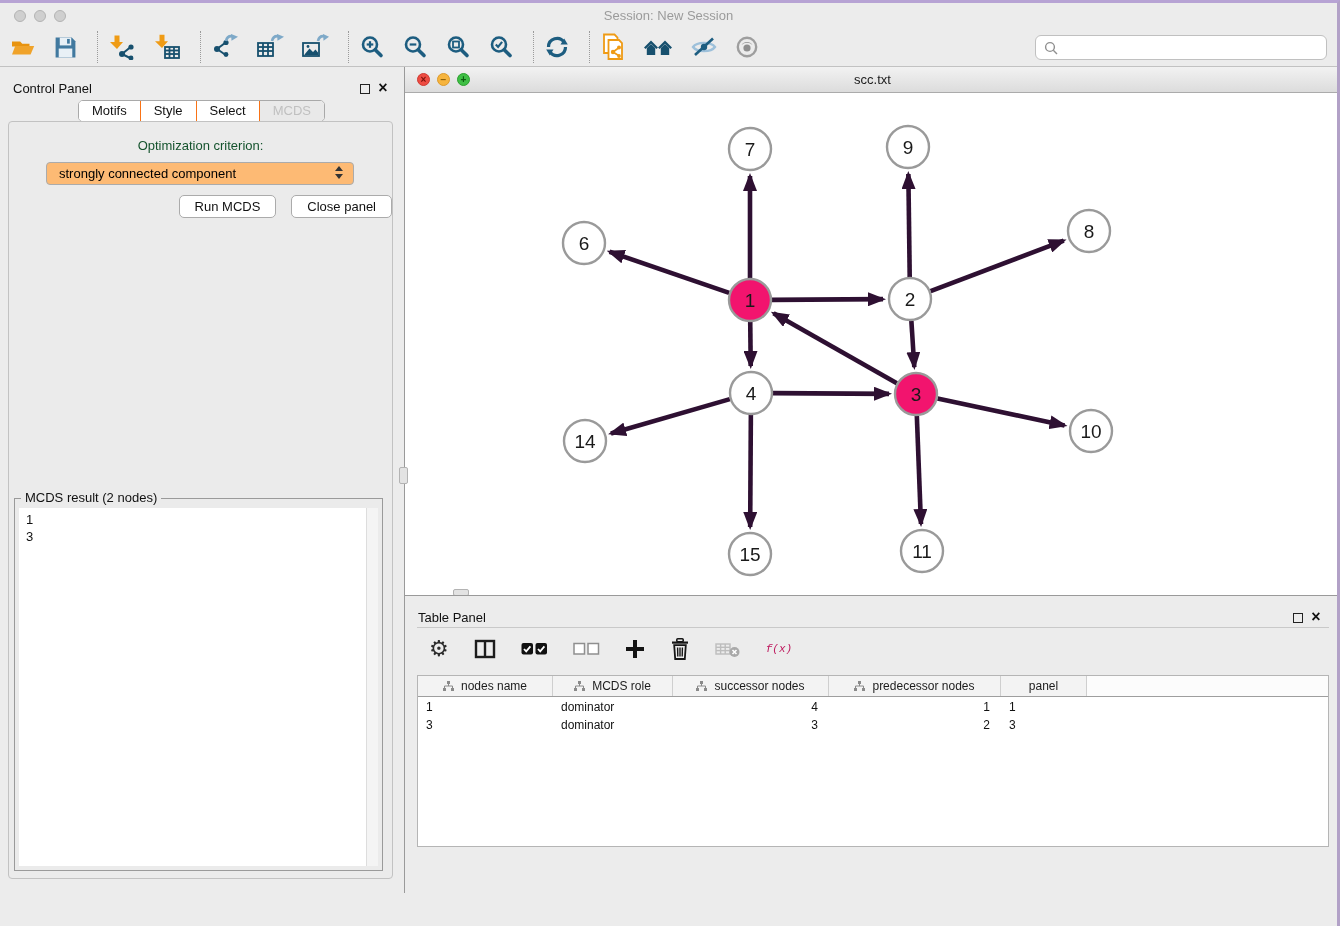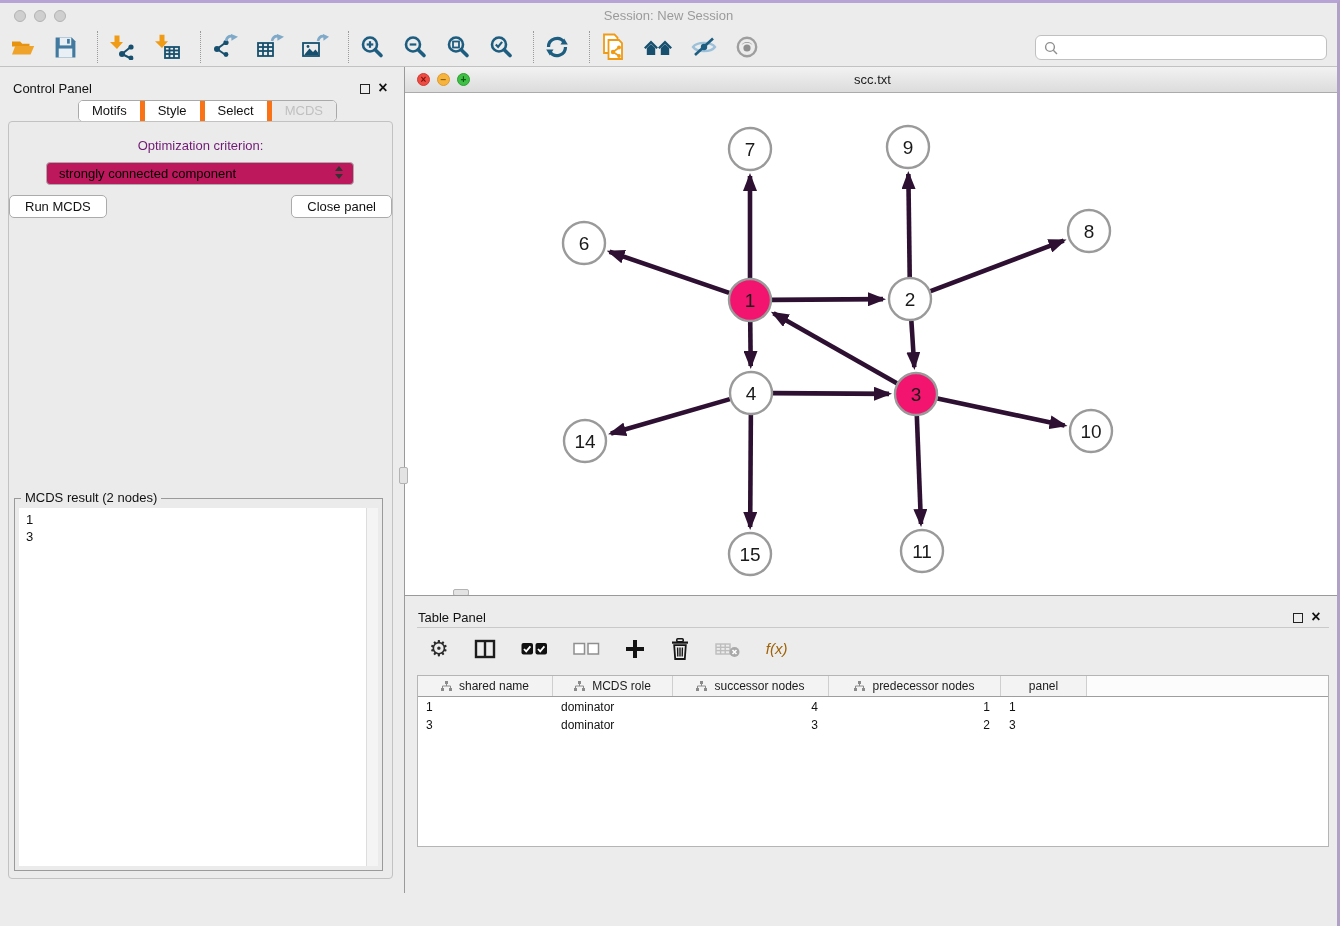--- a/index.html
+++ b/index.html
@@ -25,34 +25,34 @@
                  border-right:1px solid #9a9a9a;}
   .panel-head{position:absolute;top:8px;left:0;right:0;height:28px;}
   .panel-head .ptitle{position:absolute;left:13px;top:6px;font-size:13px;color:#111;}
   .float-btn{position:absolute;top:9px;width:10px;height:10px;border:1.6px solid #222;cursor:pointer;}
   .close-btn{position:absolute;top:4px;width:14px;height:18px;font-size:16px;font-weight:bold;color:#111;
              cursor:pointer;line-height:18px;text-align:center;}
   .close-btn::after{content:"×";}
   .cp-tabs{position:absolute;top:33px;left:78px;height:22px;display:flex;border:1px solid #a9a9a9;
            border-radius:5px;overflow:hidden;background:#fff;}
   .cp-tabs .tab{padding:0 13px;line-height:20px;font-size:13px;color:#111;background:#fff;
-                border-left:5px solid #f97316;cursor:pointer;white-space:nowrap;}
+                border-left:1px solid #f97316;cursor:pointer;white-space:nowrap;}
   .cp-tabs .tab:first-child{border-left:none;}
   .cp-tabs .tab.active{background:#e9e9e9;color:#c0c0c0;}
   .cp-content{position:absolute;left:8px;right:11px;top:54px;bottom:14px;border:1px solid #c2c2c2;
               border-radius:4px;background:#ebebeb;}
-  .opt-label{position:absolute;top:16px;left:0;right:0;text-align:center;font-size:13px;color:#701a75;}
-  .dropdown{position:absolute;top:40px;left:37px;right:38px;height:23px;background:#be185d;
+  .opt-label{position:absolute;top:16px;left:0;right:0;text-align:center;font-size:13px;color:#14532d;}
+  .dropdown{position:absolute;top:40px;left:37px;right:38px;height:23px;background:#fdba74;
             border:1px solid #ababab;border-radius:4px;font-size:13px;line-height:21px;
             padding-left:12px;cursor:pointer;}
   .dd-arrows{position:absolute;right:9px;top:3px;width:9px;}
   .dd-arrows i{display:block;width:0;height:0;border-left:4.5px solid transparent;border-right:4.5px solid transparent;}
   .dd-up{border-bottom:5.5px solid #333;margin-bottom:3px;}
   .dd-down{border-top:5.5px solid #333;}
-  .btn-row{position:absolute;top:73px;left:0;right:0;display:flex;justify-content:space-between;gap:15px;}
+  .btn-row{position:absolute;top:73px;left:0;right:0;display:flex;justify-content:flex-end;gap:15px;}
   .pbtn{height:23px;background:#fff;border:1px solid #ababab;border-radius:5px;font-size:13px;
         padding:0 15px;line-height:21px;cursor:pointer;color:#111;}
   .fieldset{position:absolute;left:5px;right:9px;top:376px;bottom:7px;border:1px solid #9a9a9a;}
   .fieldset .legend{position:absolute;top:-9px;left:6px;background:#ebebeb;padding:0 4px;font-size:13px;color:#111;}
   .result-area{position:absolute;left:4px;right:4px;top:9px;bottom:4px;background:#fff;overflow:hidden;}
   .result-text{padding:3px 7px;font-size:13px;line-height:17px;color:#111;white-space:pre;}
   .result-scroll{position:absolute;right:0;top:0;bottom:0;width:12px;background:#f4f4f4;border-left:1px solid #ddd;}
   
   .network-window{position:absolute;left:405px;top:64px;width:935px;height:528px;background:#fff;}
   .nw-titlebar{position:absolute;top:0;left:0;right:0;height:26px;background:linear-gradient(#f2f2f2,#dcdcdc);
@@ -72,21 +72,21 @@
           border:1px solid #b3b3b3;border-radius:2px;cursor:row-resize;}
   .v-grip{position:absolute;left:399px;top:464px;width:9px;height:17px;background:#e3e3e3;
           border:1px solid #b3b3b3;border-radius:2px;cursor:col-resize;z-index:5;}
   
   .table-panel{position:absolute;left:405px;top:592px;right:0;bottom:33px;background:#ececec;
                border-top:1px solid #9a9a9a;}
   .tp-toolbar{position:absolute;left:12px;right:8px;top:31px;height:42px;border-top:1px solid #c9c9c9;
               display:flex;align-items:center;gap:25px;padding-left:12px;}
   .tp-toolbar .tbi{margin:0;}
   .gear{font-size:22px;color:#2b2b2b;line-height:22px;}
-  .fx{font-family:Liberation Sans, sans-serif;font-style:italic;font-size:15px;color:#a16207;}
+  .fx{font-family:Liberation Mono, monospace;font-style:italic;font-size:11px;color:#be185d;}
   .tp-table{position:absolute;left:12px;right:8px;top:79px;height:172px;background:#fff;
             border:1px solid #b5b5b5;}
   .thead{display:flex;height:21px;background:#f3f3f3;border-bottom:1px solid #9e9e9e;}
   .hcell{display:flex;align-items:center;justify-content:center;gap:7px;font-size:12px;color:#1c1c1c;
          border-right:1px solid #cfcfcf;cursor:pointer;}
   .hfill{flex:1;background:#fcfcfc;}
   .c0{width:135px;}.c1{width:120px;}.c2{width:156px;}.c3{width:172px;}.c4{width:86px;}
   .trow{display:flex;height:16px;margin-top:2px;cursor:default;}
   .tcell{font-size:12px;color:#111;padding:1px 8px 0 8px;overflow:hidden;white-space:nowrap;}
   .trow .c2,.trow .c3{text-align:right;padding-right:11px;}
@@ -448,21 +448,21 @@
       <div class="thead">
         <div class="hcell c0">
           <svg width="11" height="11" viewBox="0 0 11 11">
               <g fill="#8a8a8a">
                 <rect x="4" y="0" width="3" height="3"></rect>
                 <rect x="0" y="7" width="3" height="3"></rect>
                 <rect x="8" y="7" width="3" height="3"></rect>
               </g>
               <path d="M5.5 3 v2 M1.5 7 V5 h8 v2" stroke="#8a8a8a" stroke-width="1" fill="none"></path>
             </svg>
-          <span>shared name</span>
+          <span>nodes name</span>
         </div>
         <div class="hcell c1">
           <svg width="11" height="11" viewBox="0 0 11 11">
               <g fill="#8a8a8a">
                 <rect x="4" y="0" width="3" height="3"></rect>
                 <rect x="0" y="7" width="3" height="3"></rect>
                 <rect x="8" y="7" width="3" height="3"></rect>
               </g>
               <path d="M5.5 3 v2 M1.5 7 V5 h8 v2" stroke="#8a8a8a" stroke-width="1" fill="none"></path>
             </svg>

